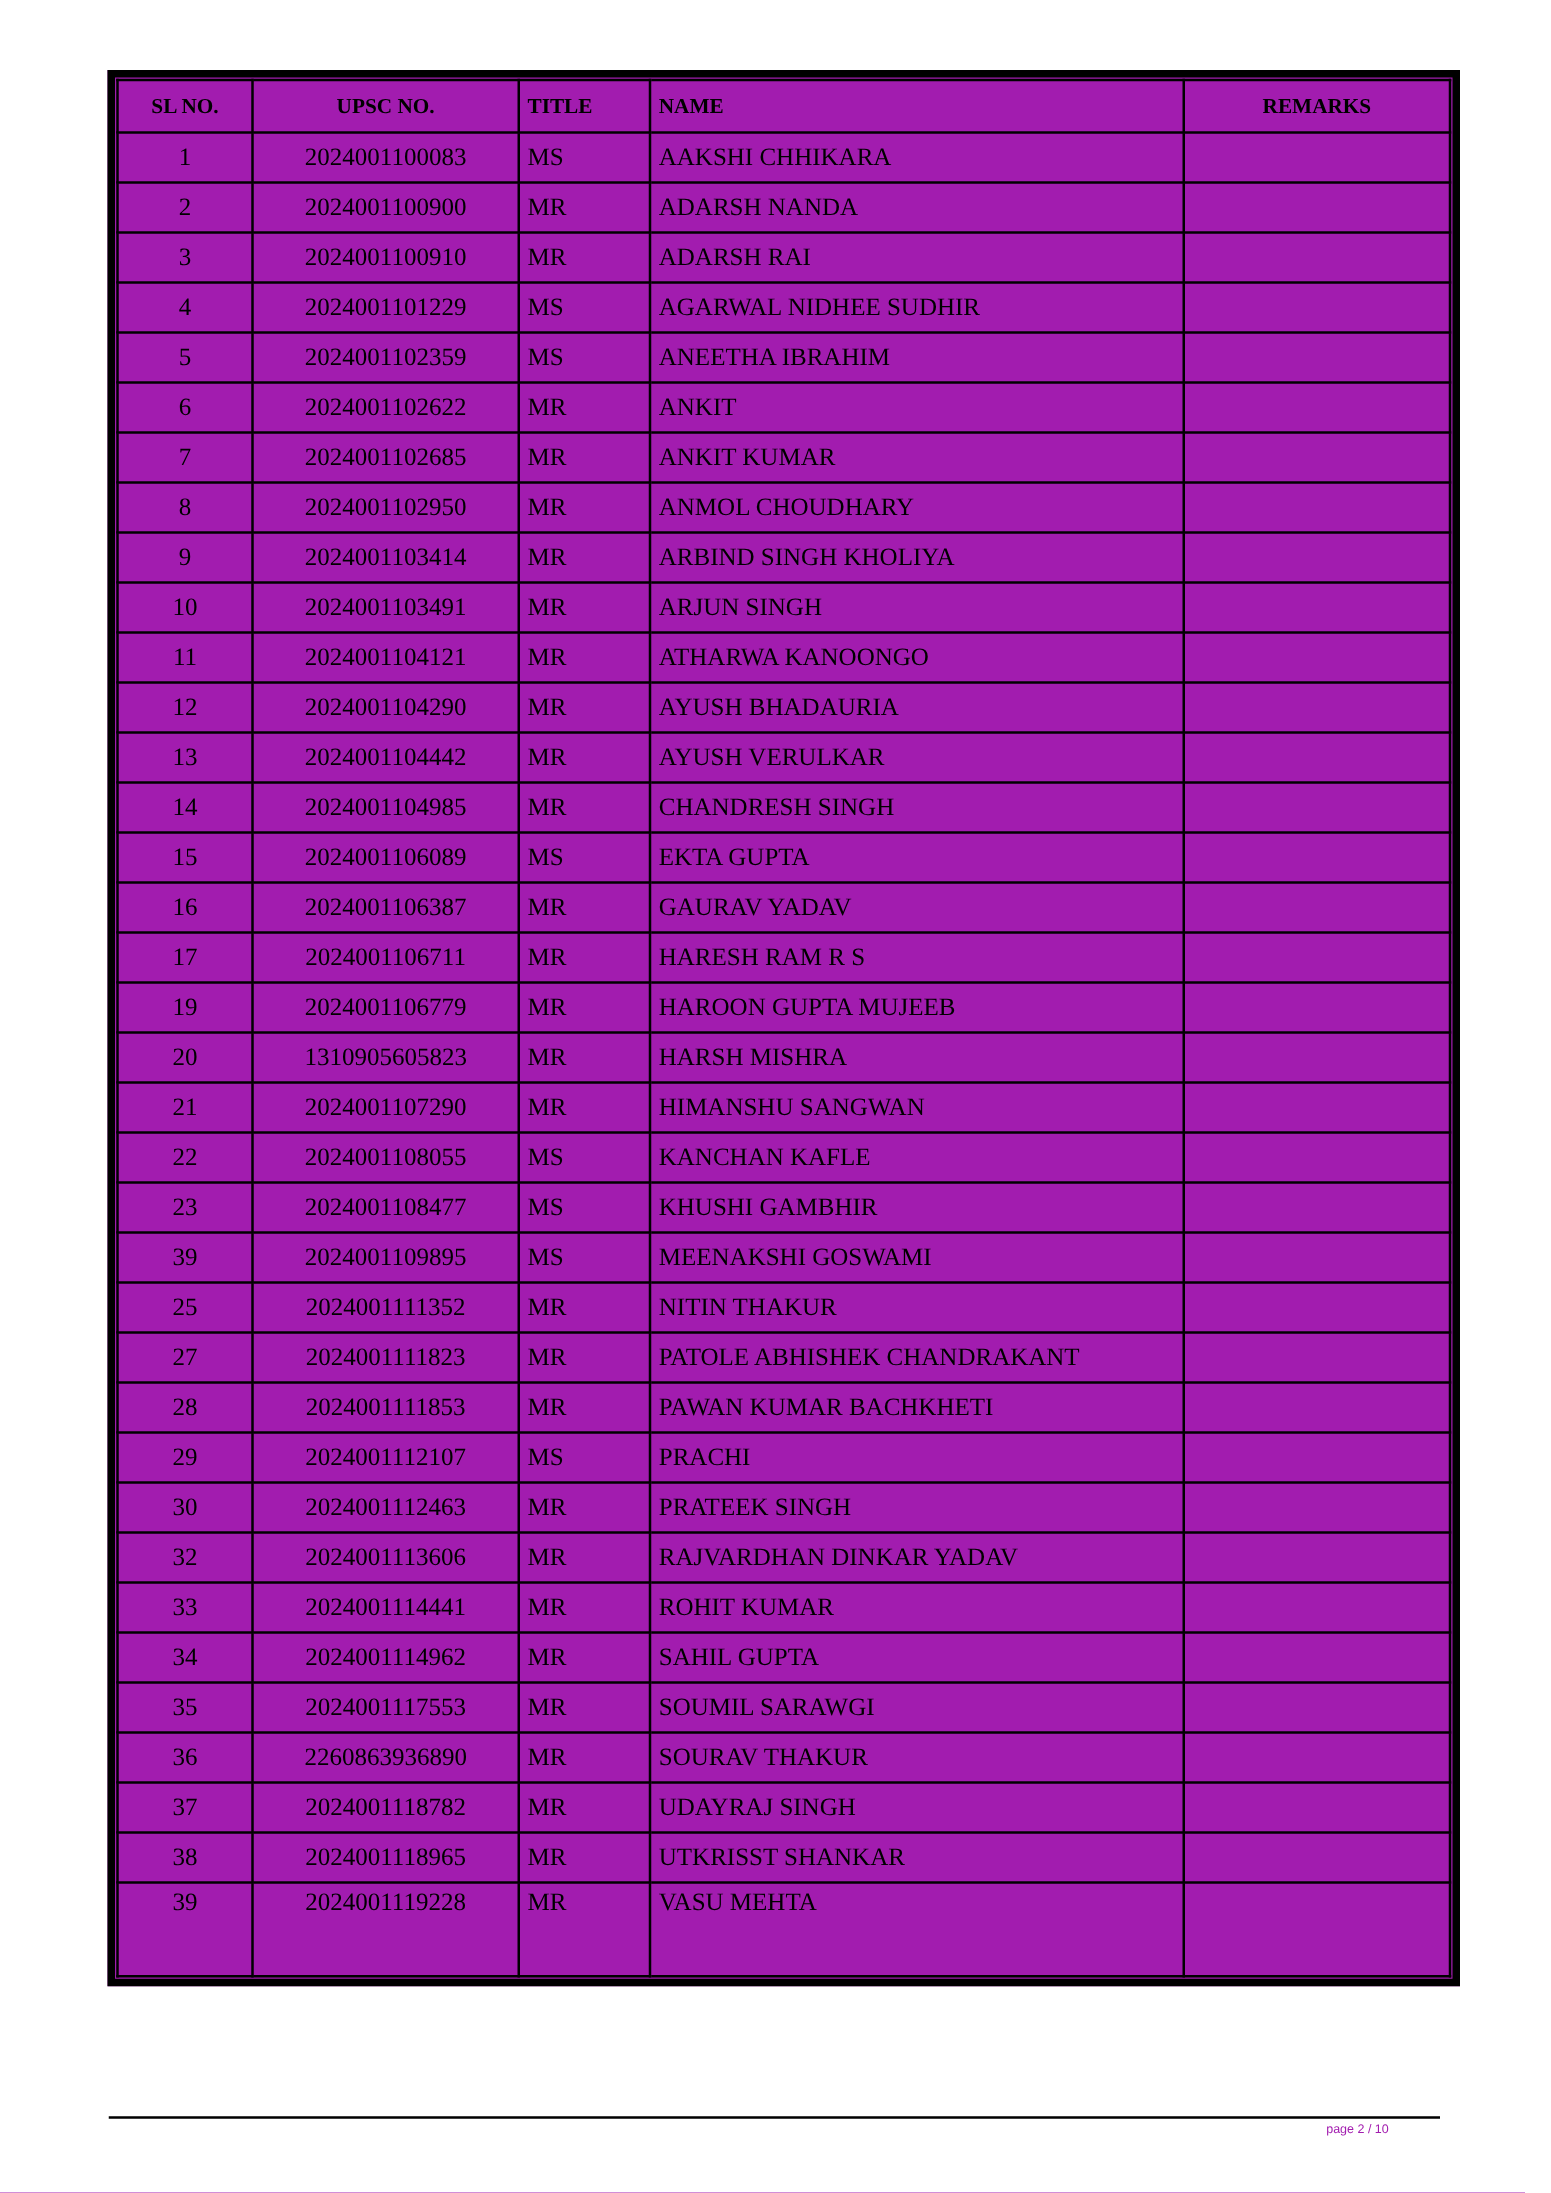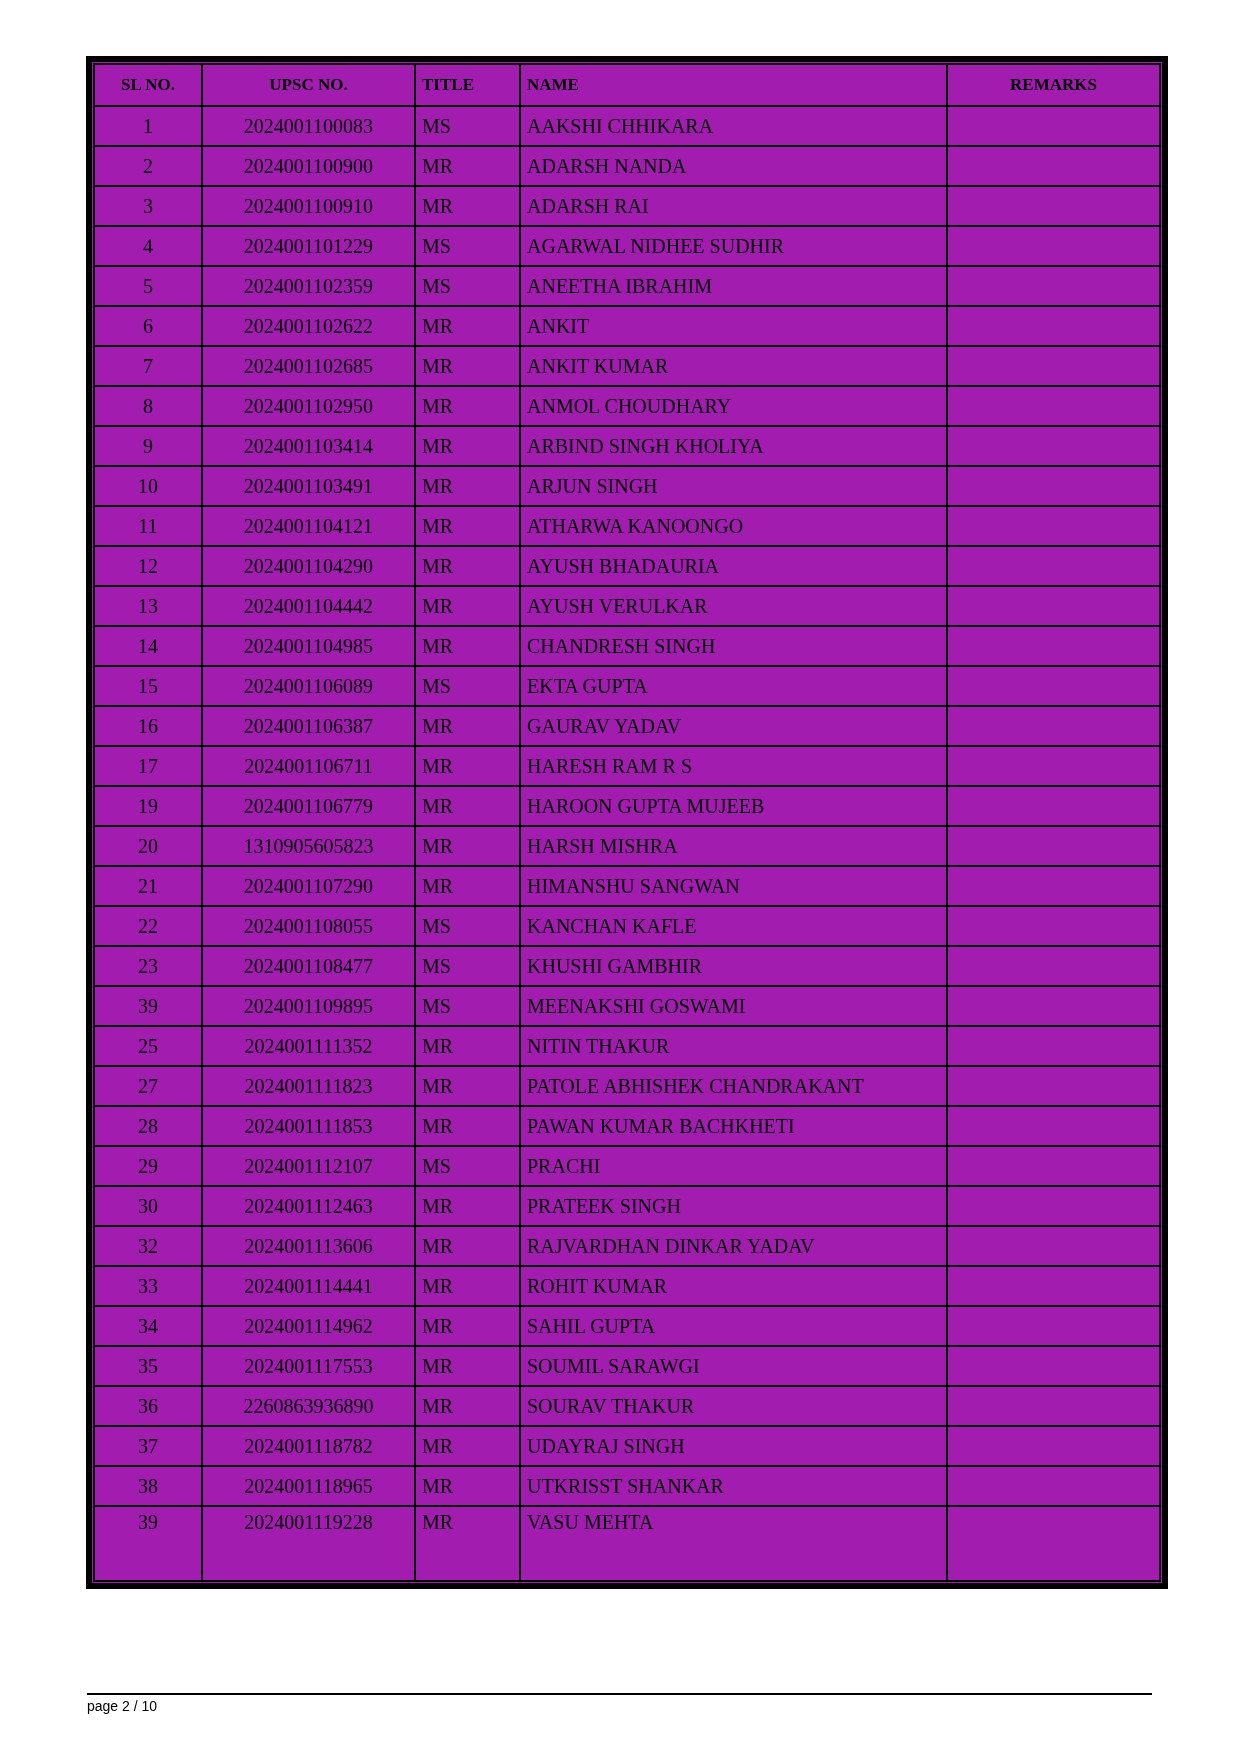--- a/index.html
+++ b/index.html
@@ -56,23 +56,24 @@
     top: 1693px;
     width: 1065px;
     height: 2px;
     background: #000000;
   }
   .footer-text {
     position: absolute;
     left: 87px;
     top: 1698px;
     width: 1024px;
+    text-align: right;
     font-family: "Liberation Sans", sans-serif;
-    font-size: 14px;
-    color: #000000;
+    font-size: 10px;
+    color: #a21caf;
   }
 </style>
 </head>
 <body>
 
 <div class="page">
 
   <div class="table-frame">
     <table class="roster">
       <colgroup>

